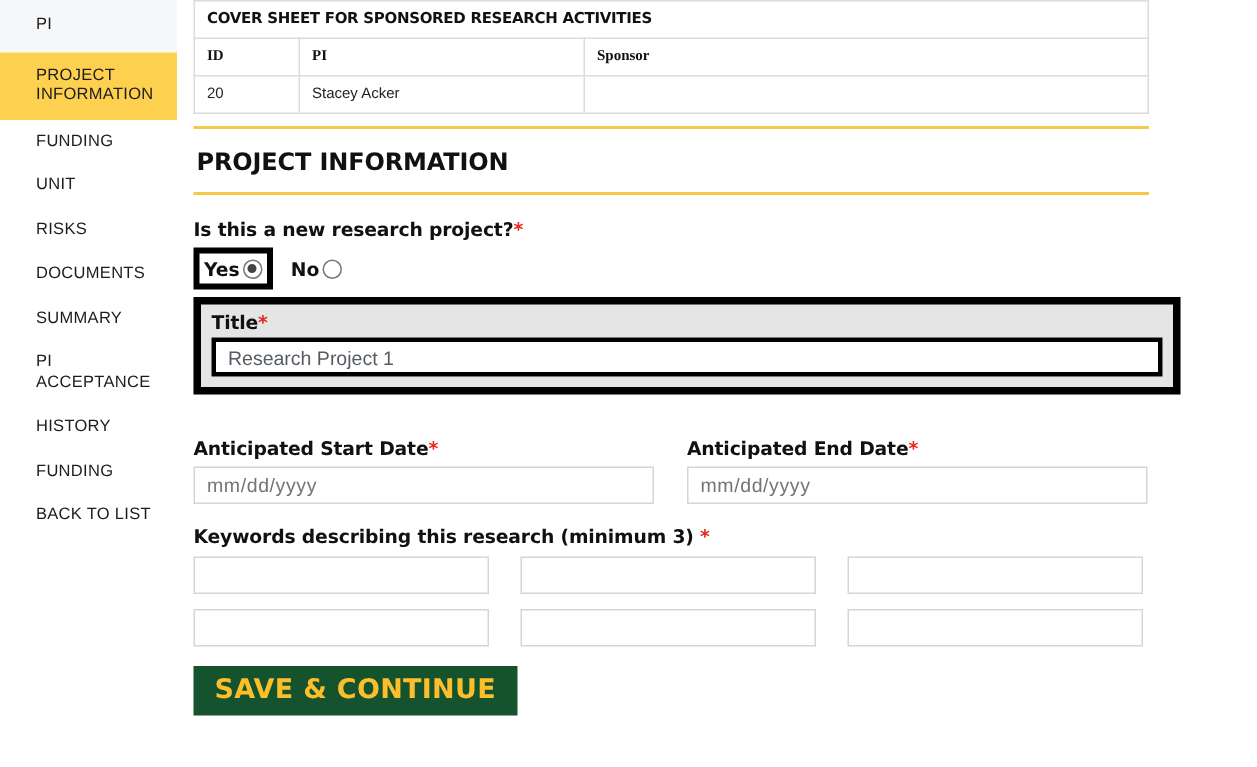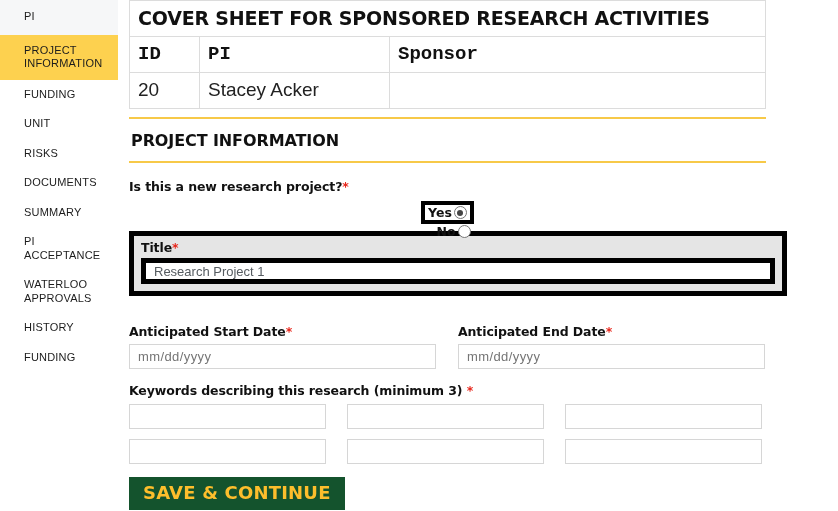--- a/index.html
+++ b/index.html
@@ -61,33 +61,33 @@
   }
 
   table.cover {
     width: 100%;
     border-collapse: collapse;
     table-layout: fixed;
   }
   table.cover td {
     border: 1px solid #dcdcdc;
     padding: 6px 23px 7px 8px;
-    font-size: 19px;
+    font-size: 10px;
     vertical-align: middle;
   }
   td.title-cell {
     font-family: "DejaVu Sans", sans-serif;
     font-weight: bold;
     font-size: 16.5px;
     letter-spacing: -0.2px;
     padding: 7px 8px 8px 8px;
     color: #111;
   }
   td.th {
-    font-family: Liberation Mono, monospace;
+    font-family: Liberation Serif, serif;
     font-weight: bold;
     font-size: 13px;
     color: #111;
   }
   td.td {
     font-size: 13px;
     color: #222;
     padding-top: 7px;
     padding-bottom: 8px;
   }
@@ -123,21 +123,20 @@
     color: #e8271c;
     font-weight: bold;
   }
 
   
   .radio-row {
     margin-top: 6px;
     display: flex;
     align-items: center;
     height: 22px;
-    flex-direction: column;
   }
   .hl-box {
     border: 4px solid #000000;
     padding: 0px 3px 0px 3px;
     display: inline-flex;
     align-items: center;
     background: #fff;
     height: 20px;
     box-sizing: content-box;
   }
@@ -182,21 +181,21 @@
     padding: 4px 7px 7px 7px;
     background: #e5e5e5;
     box-sizing: border-box;
     width: 658px;
   }
 
   input.tin {
     box-sizing: border-box;
     width: 100%;
     height: 26px;
-    border: 5px solid #000000;
+    border: 3px solid #000000;
     background: #ffffff;
     font-family: "Liberation Sans", sans-serif;
     font-size: 13px;
     color: #555b60;
     padding: 3px 8px;
     outline: none;
     border-radius: 0;
   }
   input.tin::placeholder { color: #6b7075; }
   .title-hl .field-label { display: block; margin-bottom: 3px; }
@@ -283,27 +282,27 @@
     <div class="nav-item">
       <span>DOCUMENTS</span>
     </div>
     <div class="nav-item">
       <span>SUMMARY</span>
     </div>
     <div class="nav-item">
       <span>PI ACCEPTANCE</span>
     </div>
     <div class="nav-item">
-      <span>WATERLOO APPROVALS</span>
-    </div>
-    <div class="nav-item">
       <span>HISTORY</span>
     </div>
     <div class="nav-item">
       <span>FUNDING</span>
+    </div>
+    <div class="nav-item">
+      <span>BACK TO LIST</span>
     </div>
   </nav>
 
   <main class="main">
 
     <table class="cover">
       <colgroup>
         <col class="c-id">
           <col class="c-pi">
           <col>

